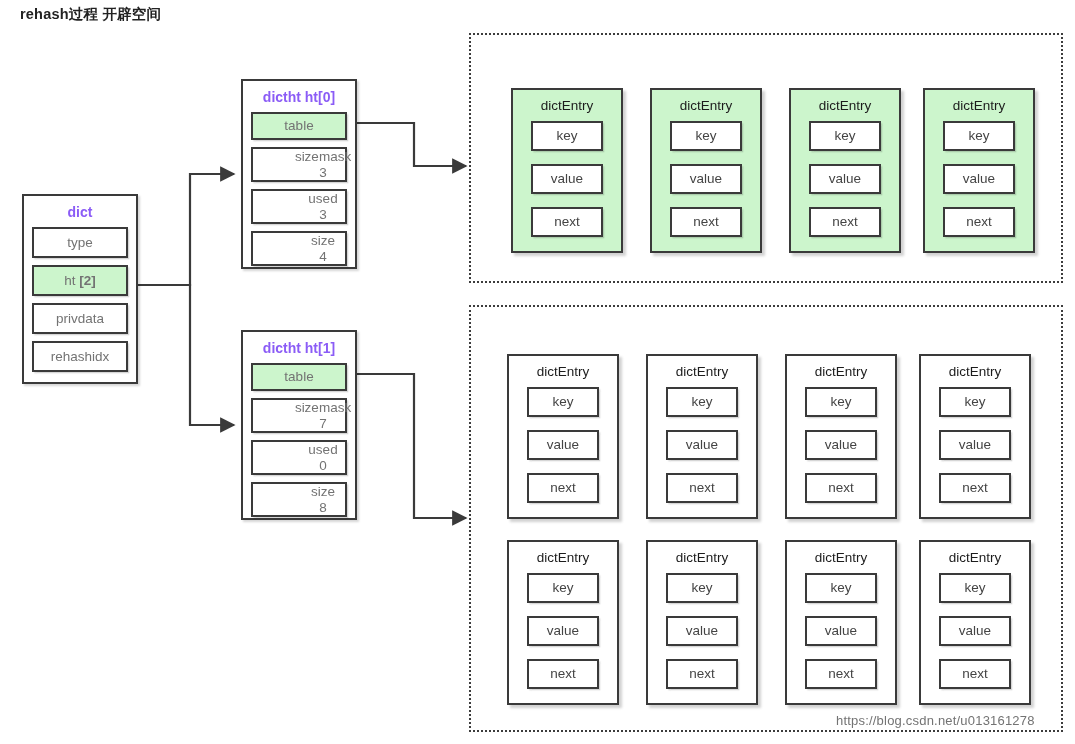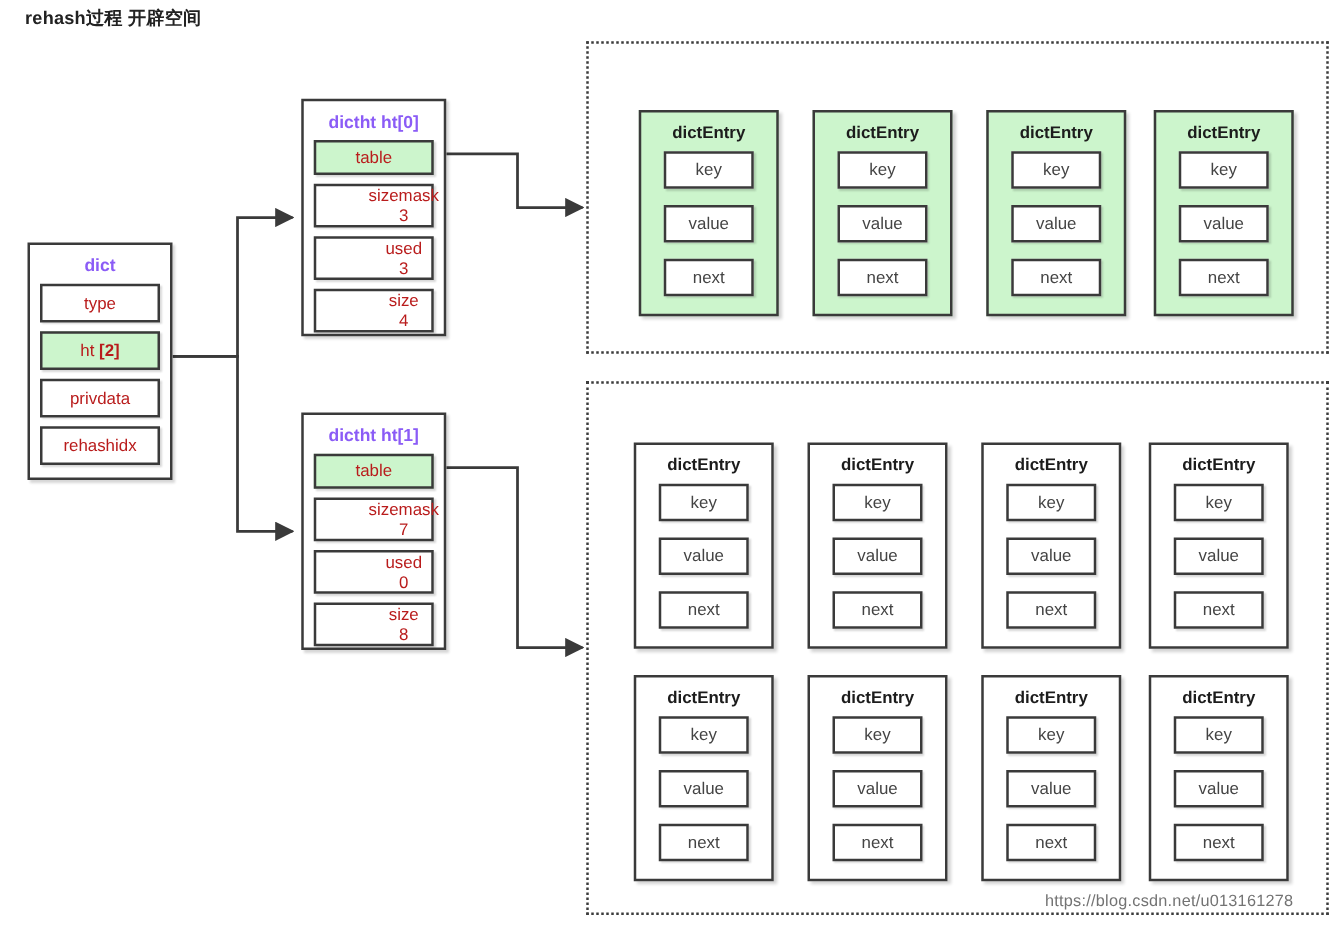--- a/index.html
+++ b/index.html
@@ -44,21 +44,21 @@
     line-height: 1;
     padding-top: 9px;
     padding-bottom: 8px;
   }
   .field {
     border: 2px solid #3a3a3a;
     background: #ffffff;
     box-sizing: border-box;
     text-align: center;
     font-size: 13.5px;
-    color: #b91c1c;
+    color: #737373;
     display: flex;
     flex-direction: column;
     align-items: center;
     justify-content: center;
     box-shadow: 1.5px 1.5px 1.5px rgba(0,0,0,0.16);
   }
   .field .fval { line-height: 1.12; }
   .field .fname { line-height: 1.12; }
   .field.green { background: #ccf5cc; }
 
@@ -105,21 +105,21 @@
     width: 112px;
     height: 165px;
     border: 2px solid #3a3a3a;
     background: #ffffff;
     box-sizing: border-box;
     box-shadow: 2.5px 2.5px 2.5px rgba(0,0,0,0.18);
   }
   .dict-entry.green { background: #ccf5cc; }
   .de-title {
     text-align: center;
-    font-weight: bold;
+    font-weight: normal;
     font-size: 13.5px;
     color: #1c1c1c;
     padding-top: 9px;
     padding-bottom: 8px;
     line-height: 1;
   }
   .de-field {
     width: 72px;
     height: 30px;
     margin: 0 auto 13px auto;

